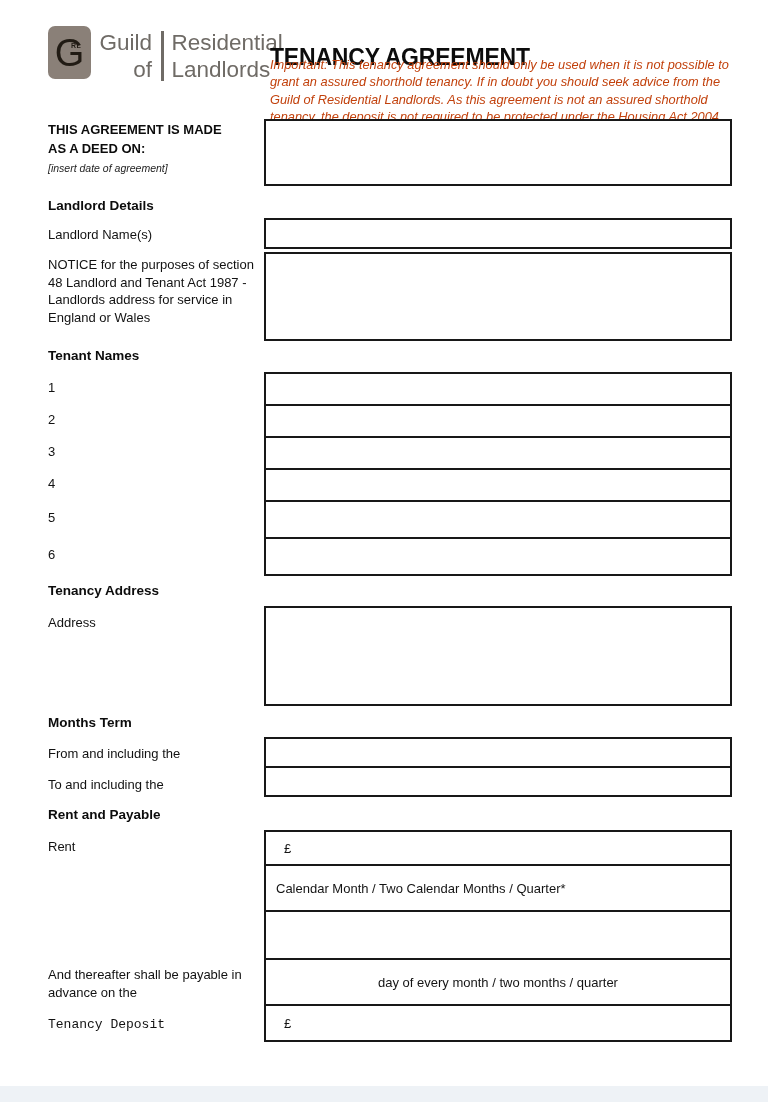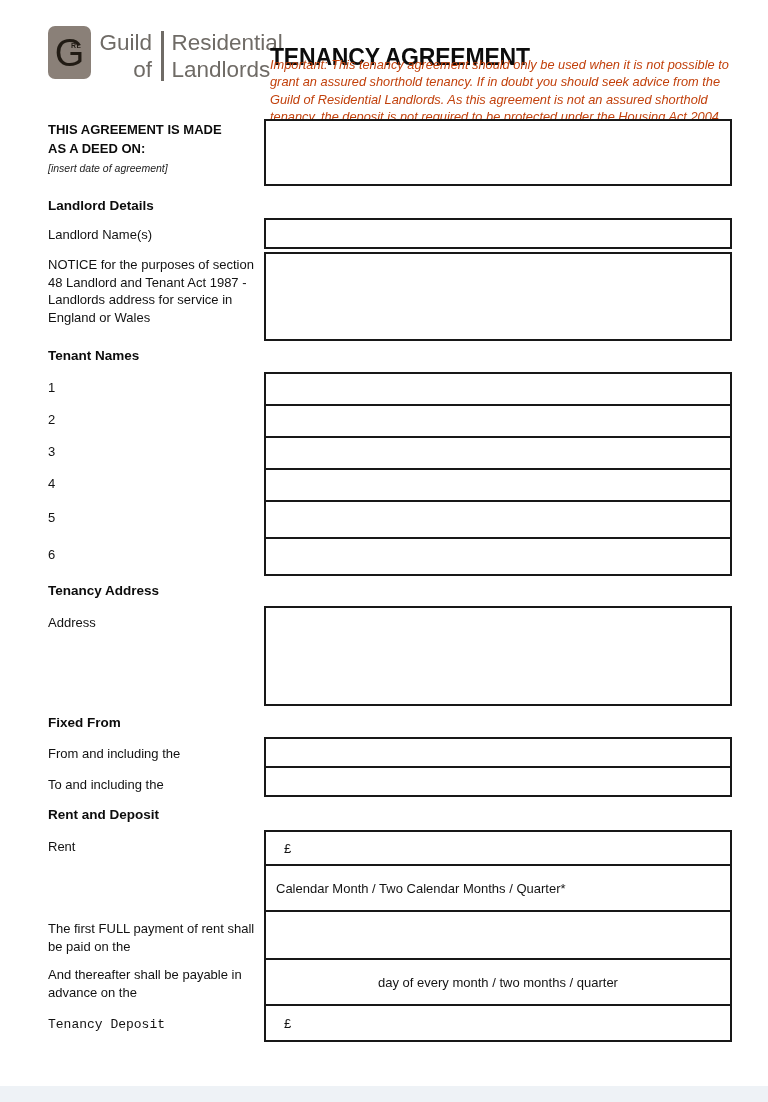--- a/index.html
+++ b/index.html
@@ -111,37 +111,36 @@
   <div class="box" style="top:404px; height:34px;"></div>
   <div class="box" style="top:436px; height:34px;"></div>
   <div class="box" style="top:468px; height:34px;"></div>
   <div class="box" style="top:500px; height:39px;"></div>
   <div class="box" style="top:537px; height:39px;"></div>
 
   <div class="heading" style="top:583px;">Tenancy Address</div>
   <div class="label" style="top:614px;">Address</div>
   <div class="box" style="top:606px; height:100px;"></div>
 
-  <div class="heading" style="top:715px;">Fixed From</div>
+  <div class="heading" style="top:715px;">Months Term</div>
   <div class="label" style="top:745px;">From and including the</div>
   <div class="box" style="top:737px; height:31px;"></div>
   <div class="label" style="top:776px;">To and including the</div>
   <div class="box" style="top:766px; height:31px;"></div>
 
-  <div class="heading" style="top:807px;">Rent and Deposit</div>
+  <div class="heading" style="top:807px;">Rent and Payable</div>
 
   <div class="label" style="top:838px;">Rent</div>
   <div class="box pad-currency" style="top:830px; height:36px;">
     <span>£</span>
     <span></span>
   </div>
 
   <div class="box pad-text" style="top:864px; height:48px;">Calendar Month / Two Calendar Months / Quarter*</div>
 
-  <div class="label" style="top:920px;">The first FULL payment of rent shall be paid on the</div>
   <div class="box" style="top:910px; height:50px;"></div>
 
   <div class="label" style="top:966px; width:224px;">And thereafter shall be payable in advance on the</div>
   <div class="box centered" style="top:958px; height:48px;">day of every month / two months / quarter</div>
 
   <div class="label" style="top:1016px;font-family:Liberation Mono, monospace;">Tenancy Deposit</div>
   <div class="box pad-currency" style="top:1004px; height:38px;">
     <span>£</span>
     <span></span>
   </div>

